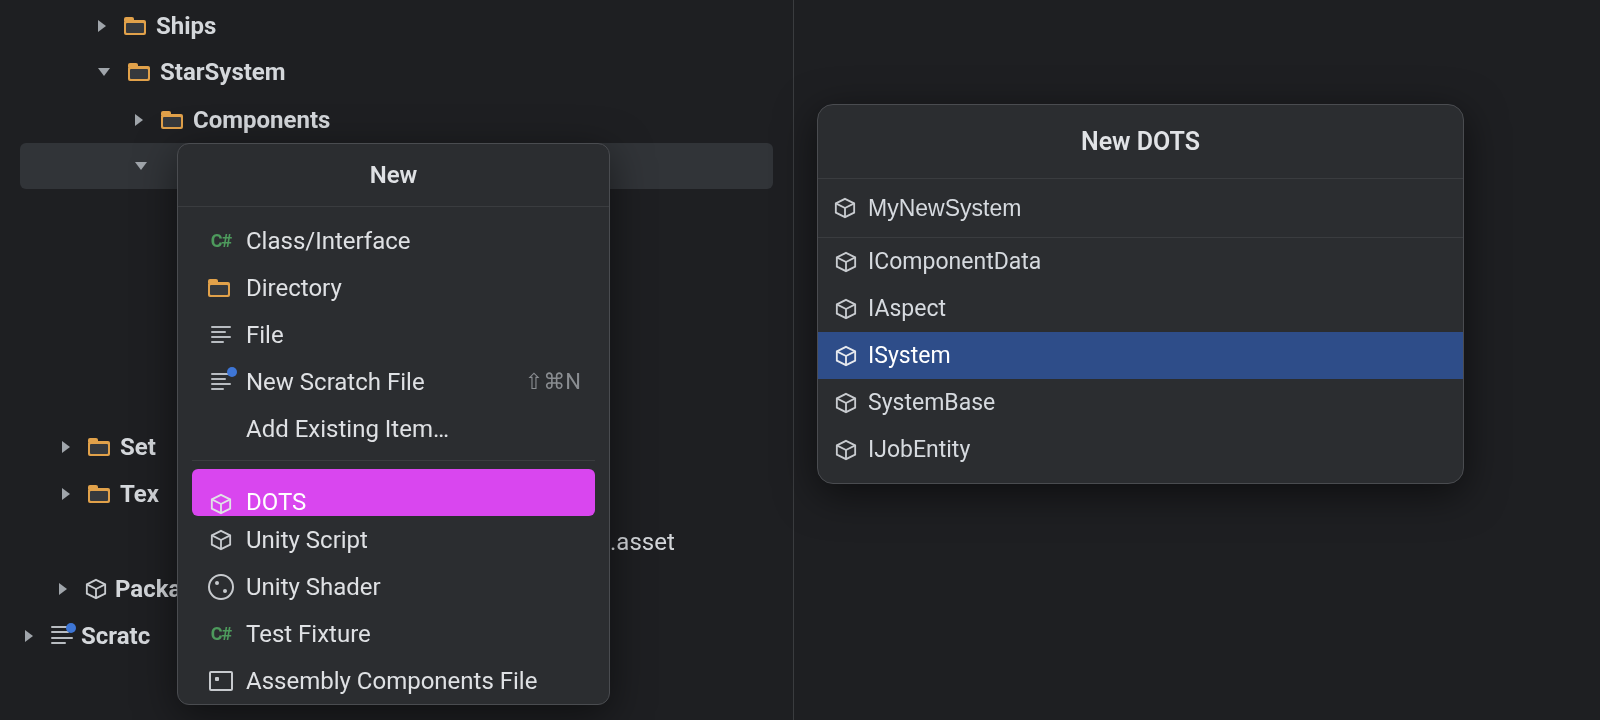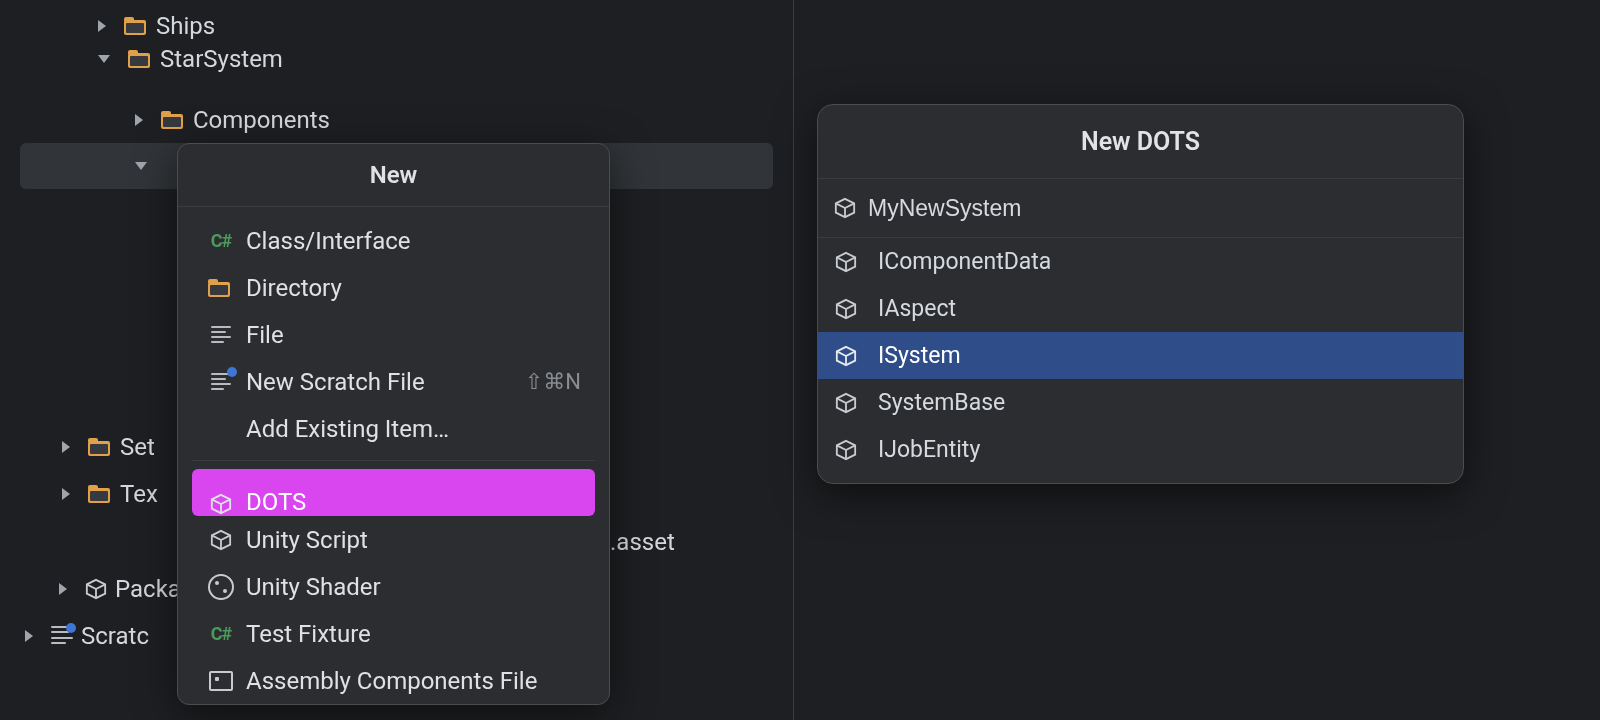--- a/index.html
+++ b/index.html
@@ -25,20 +25,21 @@
     border-right: 1px solid #3a3c3f;
   }
 
   .tree-row {
     display: flex;
     align-items: center;
     height: 48px;
     position: absolute;
     left: 0;
     right: 0;
+    font-weight: bold;
   }
   .tree-row.selected-bg {
     background: #313438;
     left: 20px;
     right: 20px;
     border-radius: 6px;
     height: 46px;
   }
 
   .tree-label {
@@ -275,21 +276,21 @@
     font-size: 23px;
     outline: none;
     flex:1;
     padding:0;
   }
   .dlg-list { padding-bottom: 10px; }
   .dlg-item {
     display:flex; align-items:center;
     height: 47px;
     padding: 0 16px;
-    gap: 20px;
+    gap: 10px;
     font-size: 23px;
     color: #d6dadf;
   }
   .dlg-item.selected {
     background: #2e4d89;
     color: #ffffff;
   }
   .dlg-item .icon-slot { width: 24px; height:24px; display:flex;align-items:center;justify-content:center;}
 
 </style>
@@ -301,21 +302,21 @@
   <div class="tree-row" style="top:2px;">
     <span style="width:98px;"></span>
     <span class="chev chev-right"></span>
     <span style="width:18px;"></span>
     <span class="folder-icon">
         <span class="folder-inner"></span>
       </span>
     <span class="tree-label">Ships</span>
   </div>
 
-  <div class="tree-row" style="top:35px;">
+  <div class="tree-row" style="top:48px;">
     <span style="width:98px;"></span>
     <span class="chev chev-down"></span>
     <span style="width:18px;"></span>
     <span class="folder-icon">
         <span class="folder-inner"></span>
       </span>
     <span class="tree-label">StarSystem</span>
   </div>
 
   <div class="tree-row" style="top:96px;">

